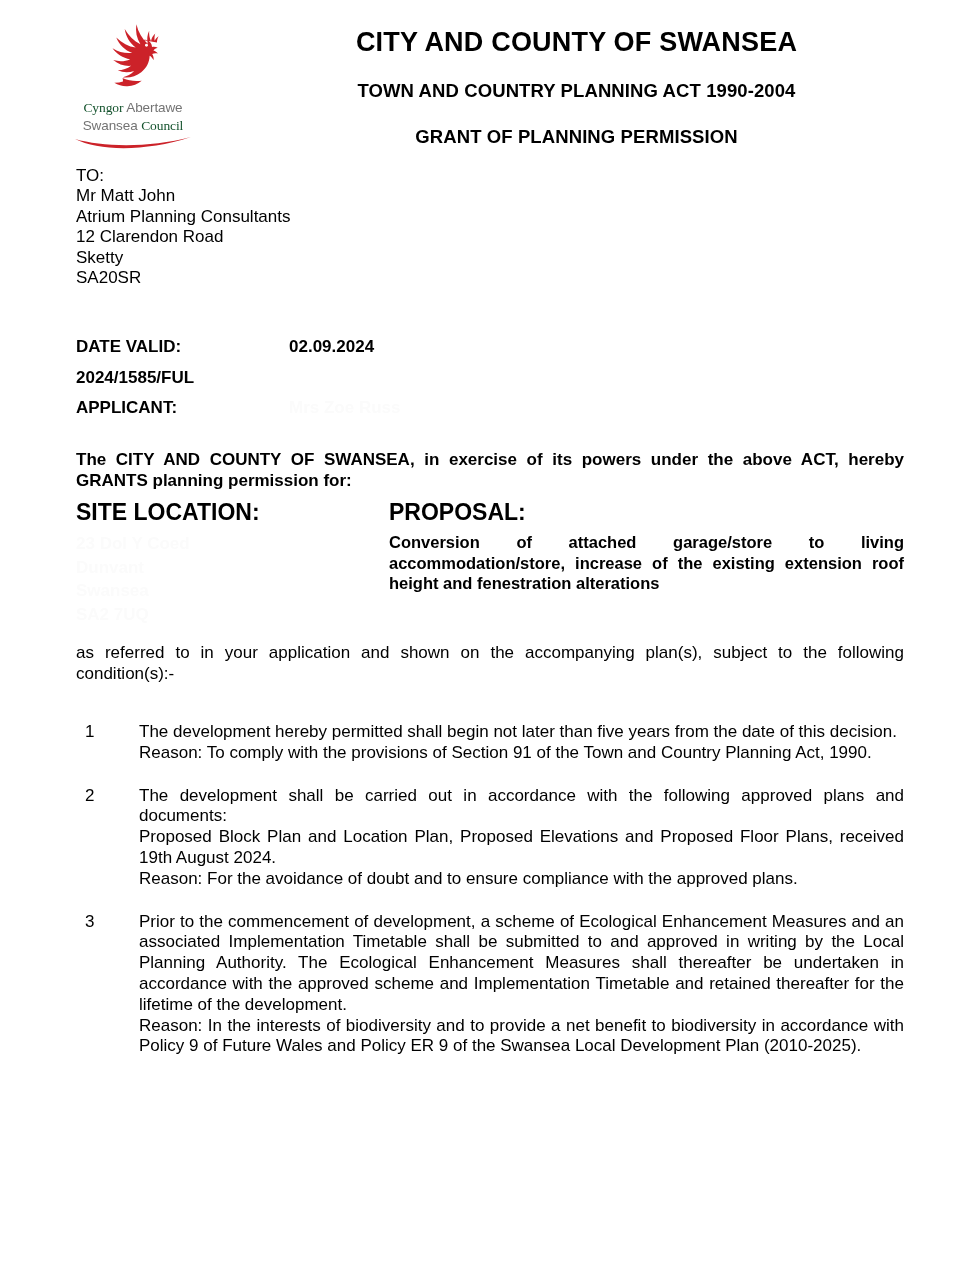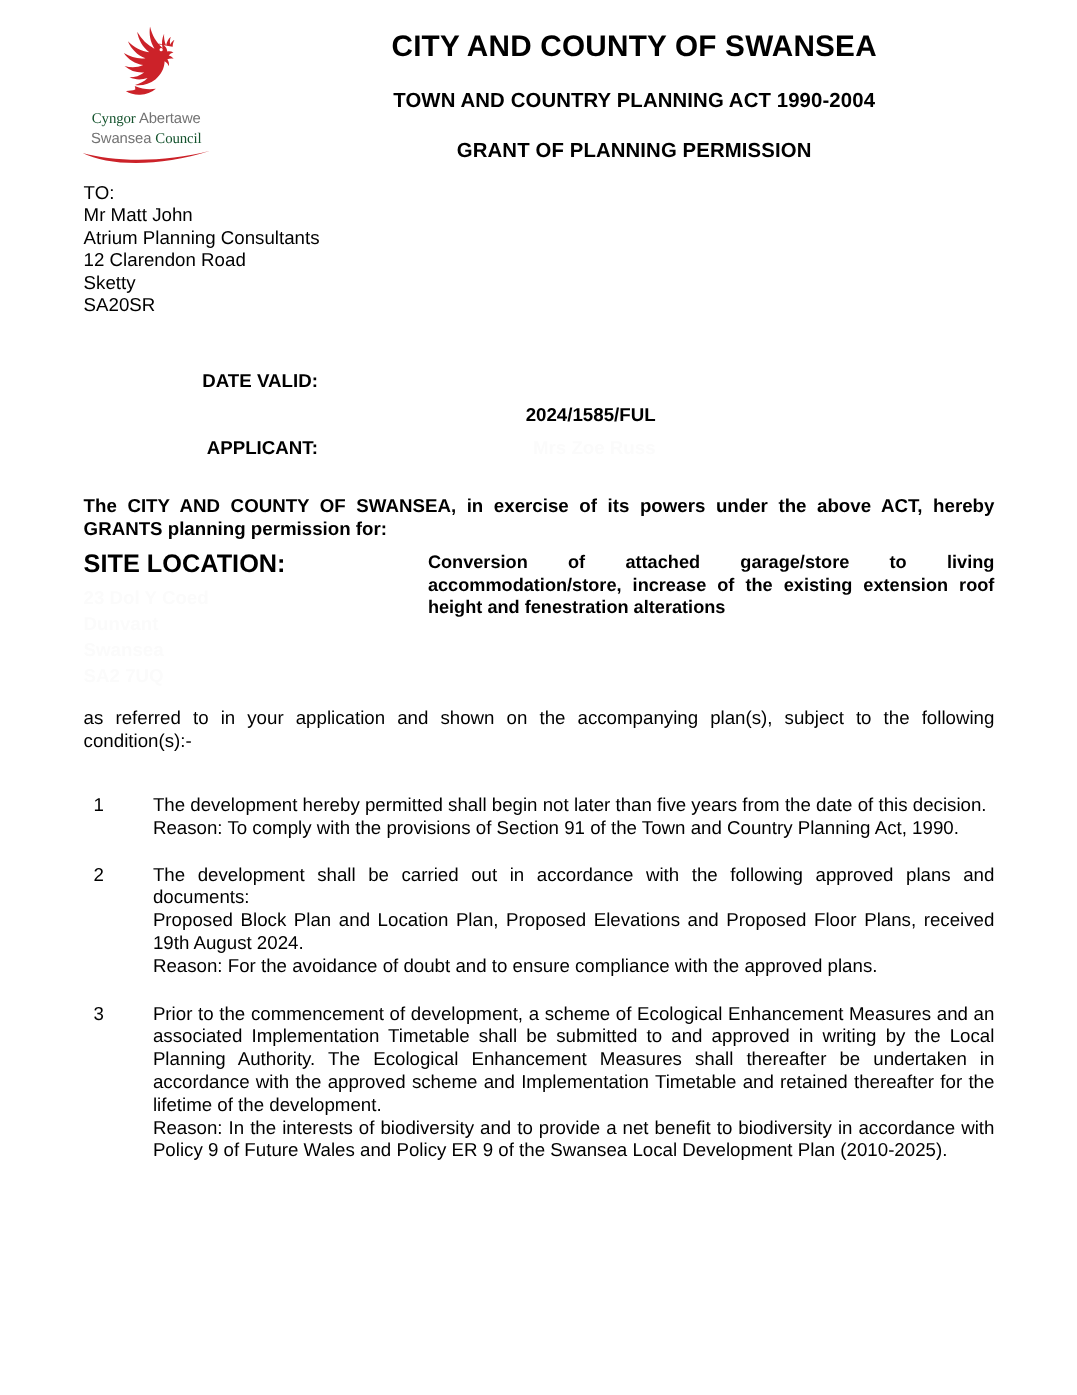--- a/index.html
+++ b/index.html
@@ -108,21 +108,21 @@
 
   .meta {
     position: absolute;
     top: 332px;
     left: 0;
     width: 520px;
     font-size: 17px;
     font-weight: bold;
     line-height: 30.5px;
   }
-  .meta-row { display: flex; text-align: right; }
+  .meta-row { display: flex; }
   .meta-label { width: 213px; flex: 0 0 213px; }
   .meta-value { flex: 1 1 auto; }
   .redacted {
     color: #fbfbfb;
     font-weight: bold;
   }
 
   .grants-para {
     position: absolute;
     top: 449px;
@@ -251,20 +251,21 @@
       <div>Mr Matt John</div>
       <div>Atrium Planning Consultants</div>
       <div>12 Clarendon Road</div>
       <div>Sketty</div>
       <div>SA20SR</div>
     </div>
 
     <div class="meta">
       <div class="meta-row">
         <div class="meta-label">DATE VALID:</div>
+        <div class="meta-value">02.09.2024</div>
       </div>
       <div class="meta-row">
         <div class="meta-value">2024/1585/FUL</div>
       </div>
       <div class="meta-row">
         <div class="meta-label">APPLICANT:</div>
         <div class="meta-value redacted">Mrs Zoe Russ</div>
       </div>
     </div>
 
@@ -274,20 +275,21 @@
       <div class="col-left">
         <div class="col-head">SITE LOCATION:</div>
         <div class="site-address redacted">
           <div>23 Dol Y Coed</div>
           <div>Dunvant</div>
           <div>Swansea</div>
           <div>SA2 7UQ</div>
         </div>
       </div>
       <div class="col-right">
+        <div class="col-head">PROPOSAL:</div>
         <div class="proposal-text">Conversion of attached garage/store to living accommodation/store, increase of the existing extension roof height and fenestration alterations</div>
       </div>
     </div>
 
     <div class="referred-para">as referred to in your application and shown on the accompanying plan(s), subject to the following condition(s):-</div>
 
     <div class="conditions">
         <div class="condition">
           <div class="cond-num">1</div>
           <div class="cond-body">

